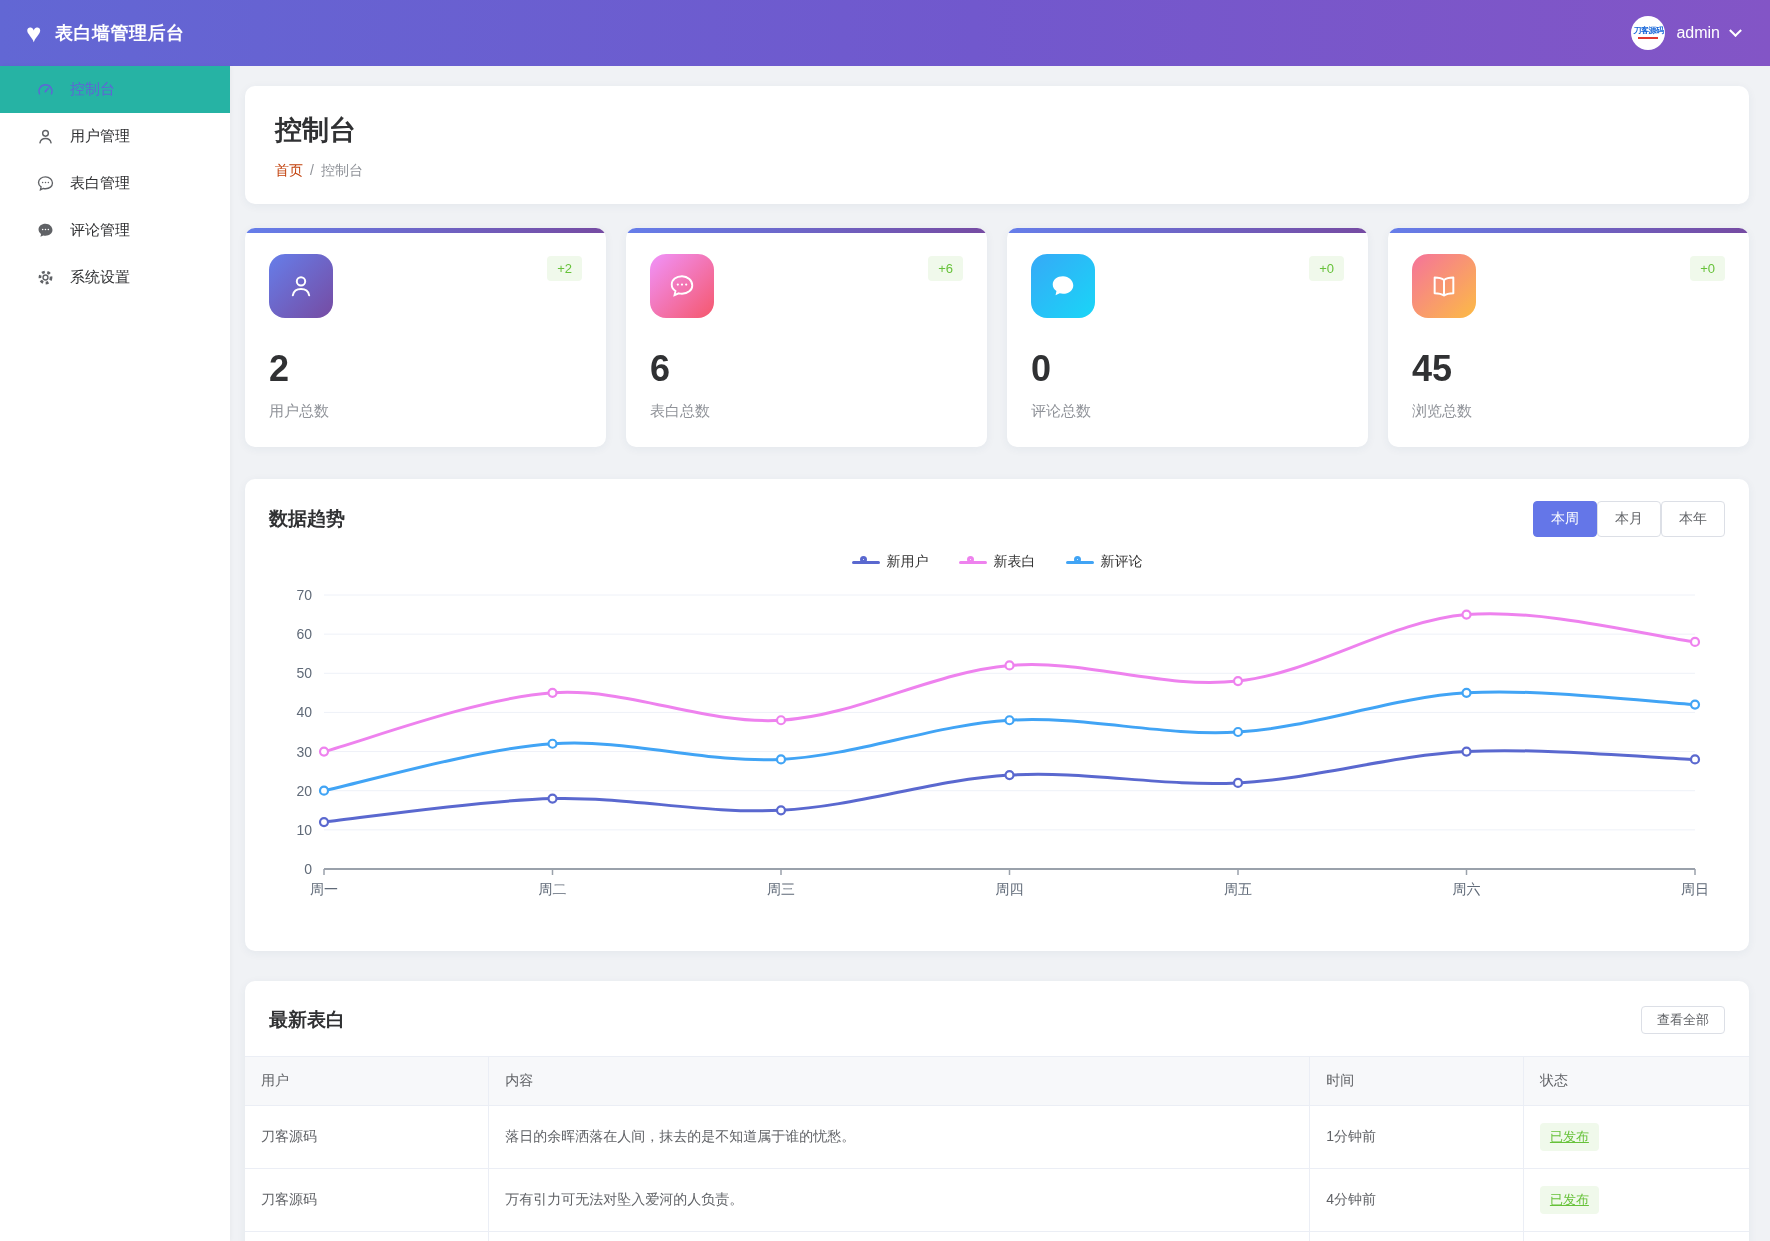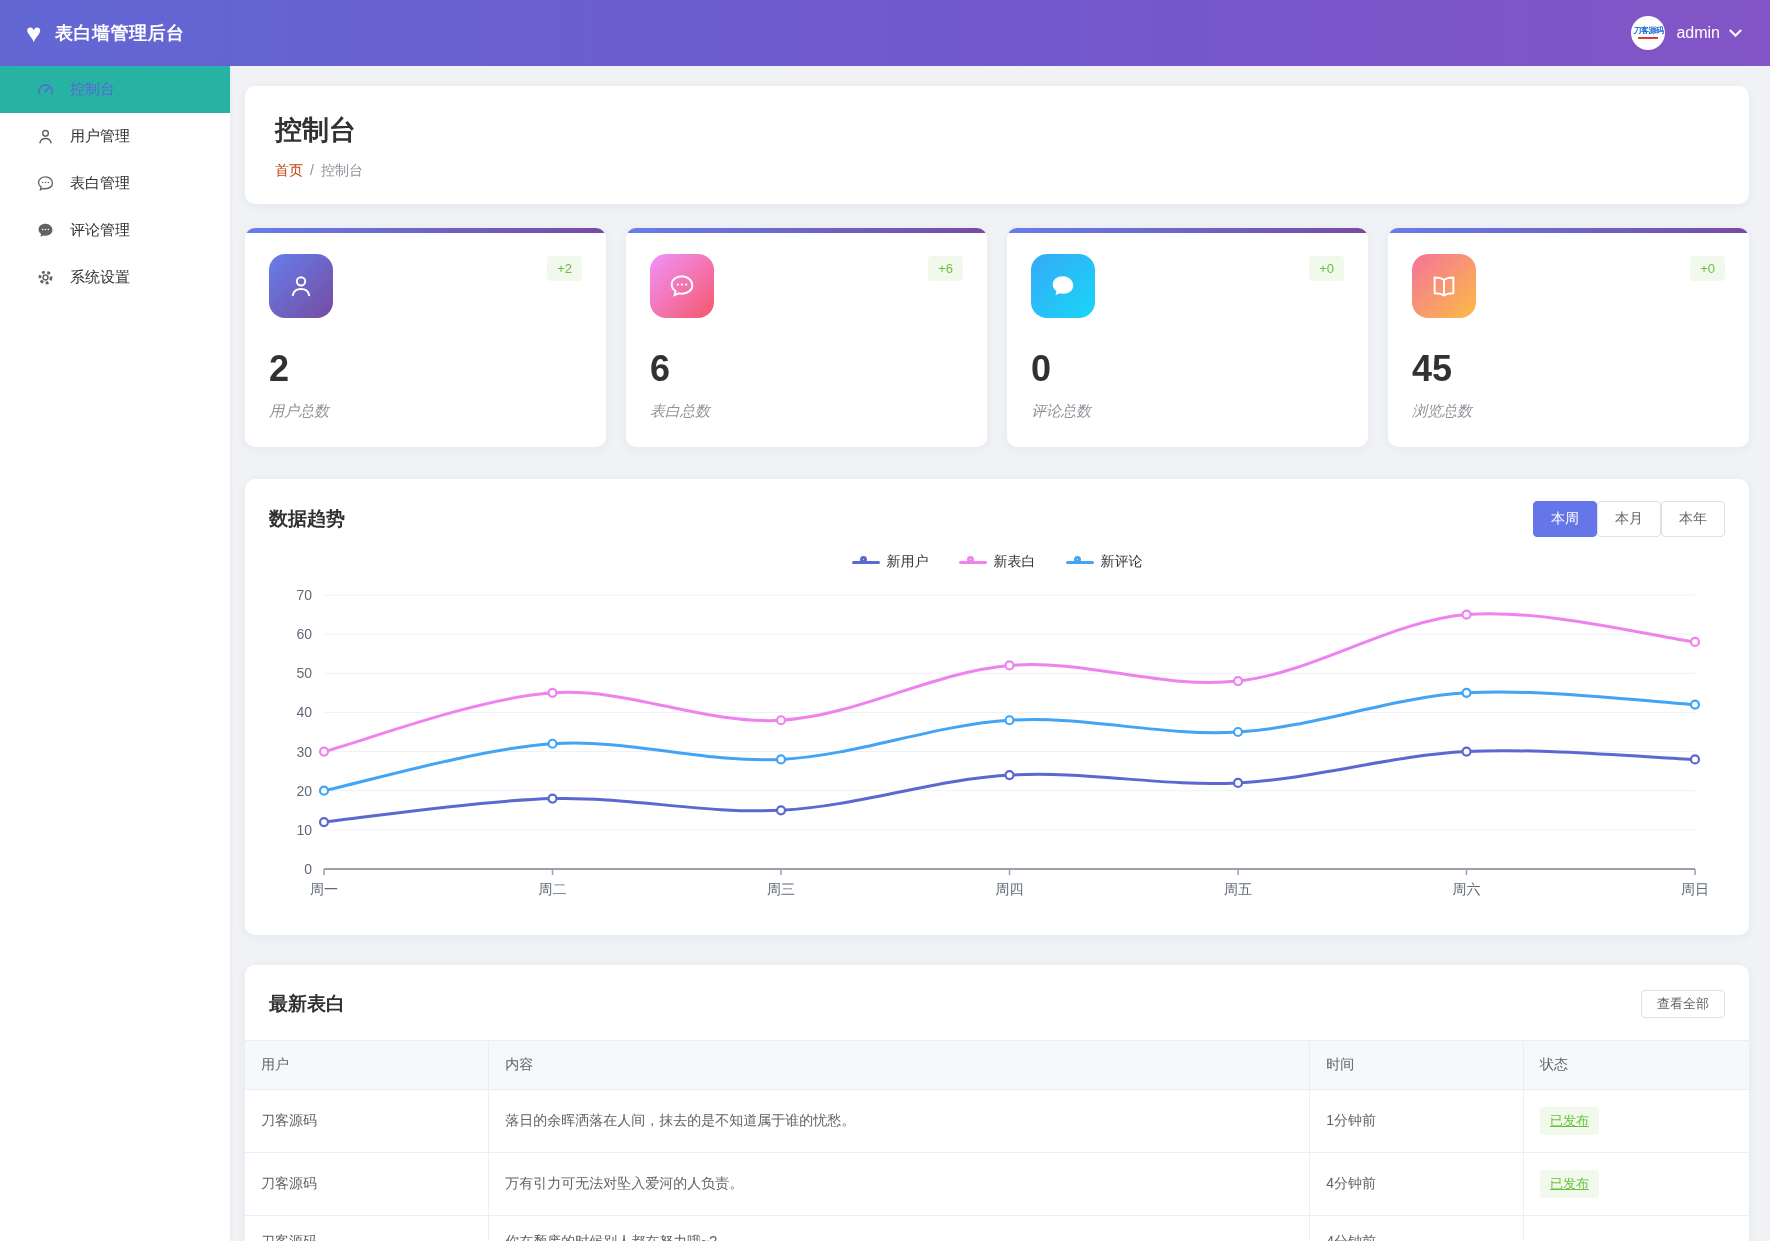--- a/index.html
+++ b/index.html
@@ -56,23 +56,23 @@
   .icon-tile { width:64px; height:64px; border-radius:16px; color:#fff;
                display:flex; align-items:center; justify-content:center; margin-bottom:30px; }
   .icon-tile svg { width:28px; height:28px; }
   .tile-users { background:linear-gradient(135deg,#667eea 0%,#764ba2 100%); }
   .tile-conf  { background:linear-gradient(135deg,#f093fb 0%,#f5576c 100%); }
   .tile-comm  { background:linear-gradient(135deg,#36a9f7 0%,#19d6f7 100%); }
   .tile-views { background:linear-gradient(135deg,#f5739b 0%,#fcbb45 100%); }
   .stat-badge { position:absolute; top:28px; right:24px; background:#f0f9eb; color:#67c23a;
                 font-size:13px; padding:5px 10px; border-radius:4px; }
   .stat-value { font-size:36px; font-weight:bold; color:#303133; margin-bottom:12px; }
-  .stat-label { font-size:15px; color:#909399;font-style:italic; }
-  
-  .trend { padding:22px 24px 16px; margin-bottom:30px; }
+  .stat-label { font-size:15px; color:#909399; }
+  
+  .trend { padding:22px 24px 32px; margin-bottom:30px; }
   .trend-head { display:flex; justify-content:space-between; align-items:center; margin-bottom:16px; }
   .sec-title { font-size:19px; font-weight:600; color:#303133; }
   .tabs { display:flex; }
   .tab { padding:8px 17px; font-size:14px; border:1px solid #dcdfe6; background:#fff; color:#606266;
          border-radius:4px; cursor:pointer; }
   .tab.active { background:#6476e8; border-color:#6476e8; color:#fff; }
   .legend { display:flex; justify-content:center; align-items:center; gap:30px; margin:4px 0 12px; }
   .legend-item { display:flex; align-items:center; gap:7px; font-size:14px; color:#333; cursor:pointer; }
   .lg-marker { position:relative; width:28px; height:13px; }
   .lg-line { position:absolute; top:5px; left:0; right:0; height:3px; border-radius:2px; background:currentColor; }

